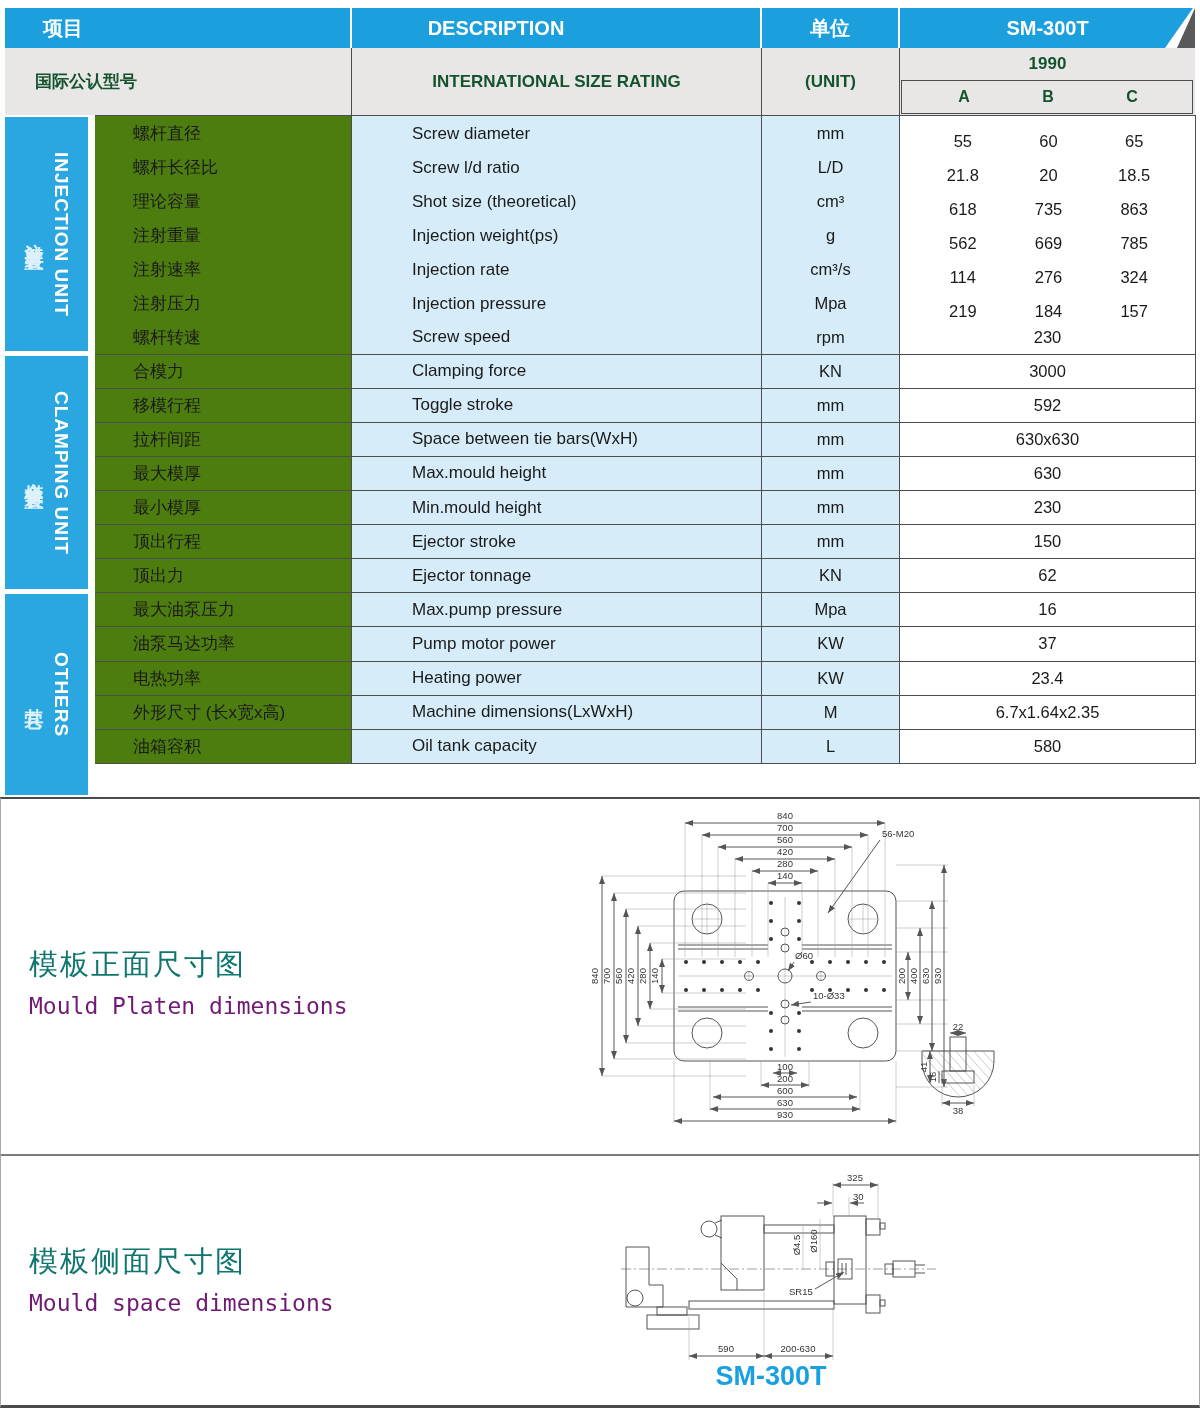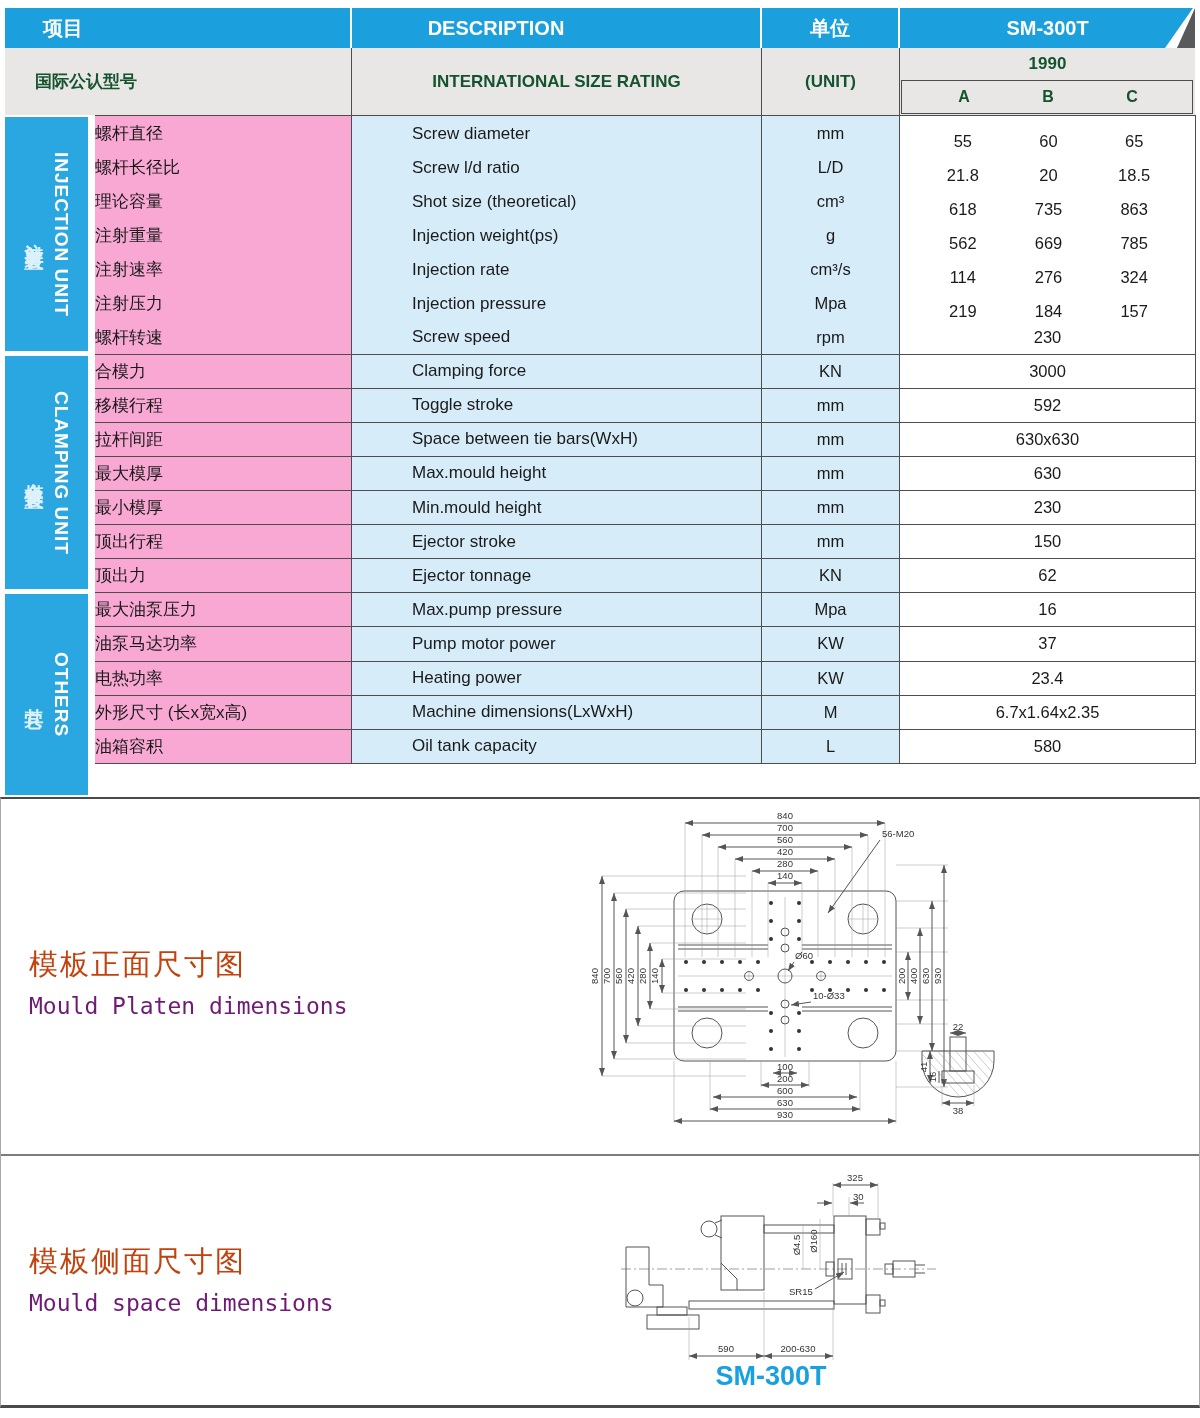--- a/index.html
+++ b/index.html
@@ -33,34 +33,34 @@
        flex-direction:row;align-items:center;justify-content:center;gap:3px;}
   .sec-cn{writing-mode:vertical-lr;text-orientation:upright;color:#ddf1fb;font-size:19px;
        font-weight:bold;letter-spacing:3px;}
   .sec-en{writing-mode:vertical-lr;color:#fff;font-weight:bold;font-size:19px;letter-spacing:1px;}
   
   .rows{position:absolute;left:95px;top:115px;width:1100px;border-top:1px solid #4d4d4d;
        border-right:1px solid #4d4d4d;}
   .trow{display:grid;grid-template-columns:257px 410px 138px 1fr;height:34.1px;
        box-sizing:border-box;border-bottom:1px solid #4d4d4d;}
   .c{display:flex;align-items:center;box-sizing:border-box;}
-  .cn{background:#f9a8d4;border-right:1px solid #4d4d4d;font-size:17px;}
+  .cn{background:#4d7c0f;border-right:1px solid #4d4d4d;padding-left:38px;font-size:17px;}
   .en{background:#d6ecf8;border-right:1px solid #4d4d4d;padding-left:60px;font-size:17px;}
   .unit{background:#d6ecf8;border-right:1px solid #4d4d4d;justify-content:center;font-size:16.5px;}
   .vals{background:#fff;padding:16px 18px 0 20px;}
   .vals span{flex:1;text-align:center;font-size:16.5px;}
   .vals.one{padding:0;}
   .vals.one span{flex:1;text-align:center;}
   
   .drawings{position:absolute;left:0;top:797px;width:1200px;height:611px;background:#fff;
        border-top:2px solid #4a4a4a;border-bottom:3px solid #4a4a4a;
        border-left:1px solid #a8a8a8;border-right:1px solid #a8a8a8;box-sizing:border-box;}
   .divider{position:absolute;left:0;top:355px;width:100%;height:2px;background:#7c7c7c;}
   .caption{position:absolute;left:28px;}
-  .cap-cn{font-family:"DejaVu Serif","Liberation Serif",serif;font-size:29px;color:#c2410c;letter-spacing:2px;}
+  .cap-cn{font-family:"DejaVu Serif","Liberation Serif",serif;font-size:29px;color:#0f766e;letter-spacing:2px;}
   .cap-en{font-family:"DejaVu Sans Mono","Liberation Mono",monospace;font-size:23px;color:#701a75;margin-top:8px;}
   .cap1{top:146px;} .cap2{top:443px;}
   .svg1{position:absolute;left:585px;top:8px;}
   .svg2{position:absolute;left:600px;top:368px;}
   .footer-model{position:absolute;left:600px;top:562px;width:340px;text-align:center;
        font-size:27px;font-weight:bold;color:#19a0e0;}
   
   svg text{font-family:"Liberation Sans",sans-serif;font-size:9.5px;fill:#333;}
   .ln{stroke:#555;stroke-width:1;fill:none;}
   .thin{stroke:#999;stroke-width:0.5;fill:none;}

